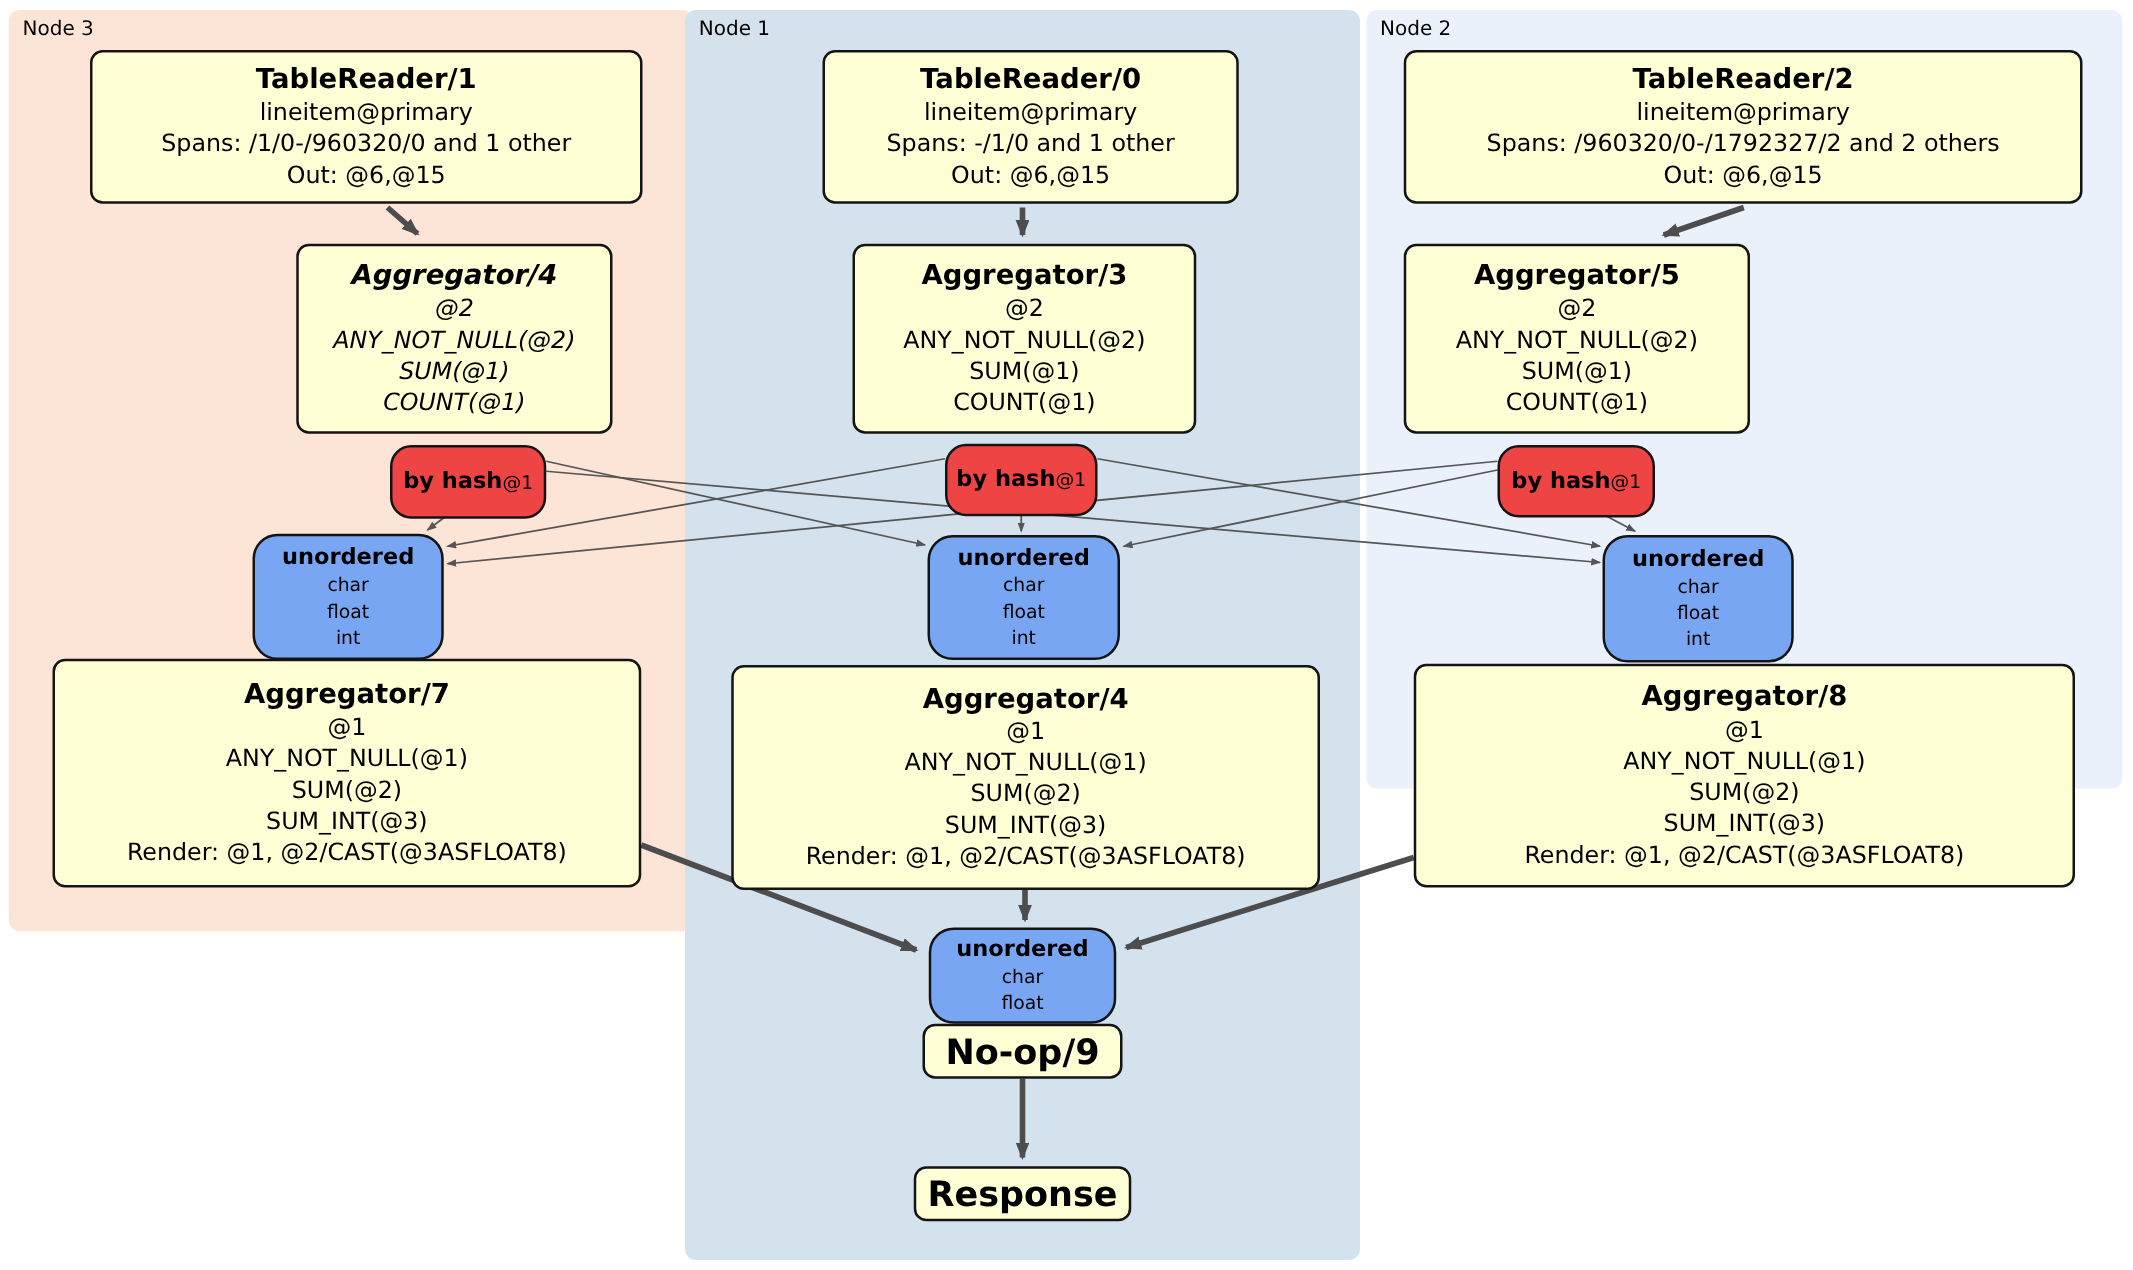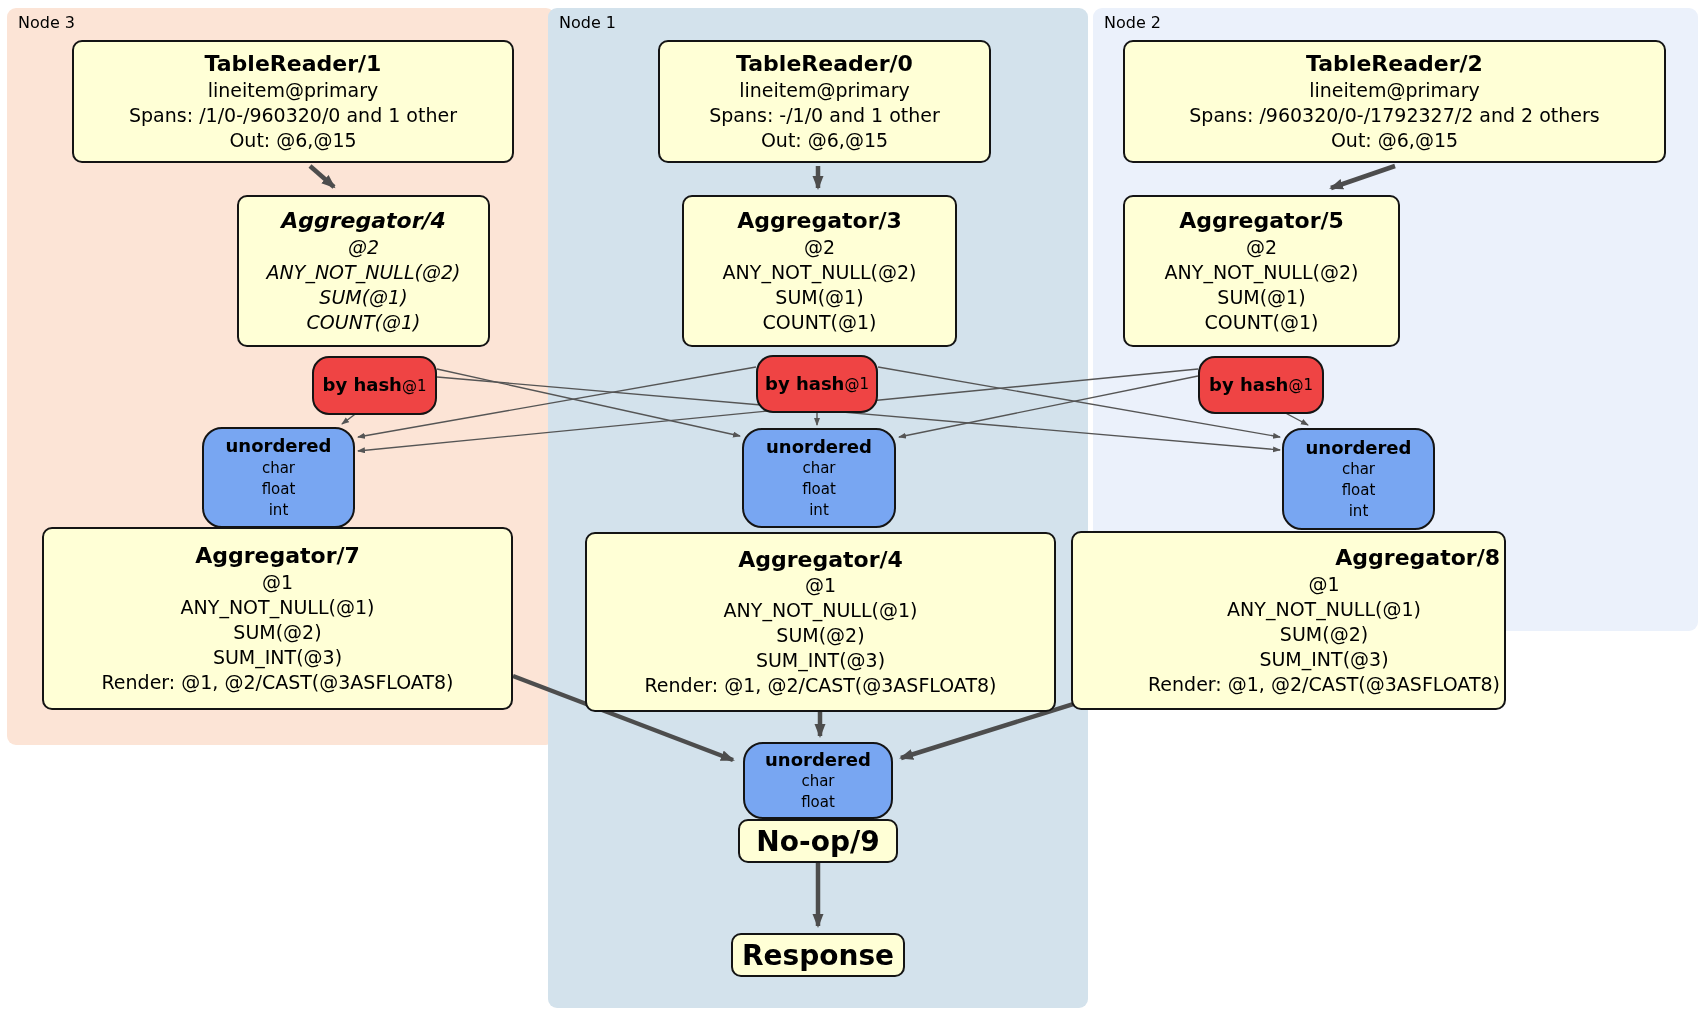--- a/index.html
+++ b/index.html
@@ -180,21 +180,21 @@
       </div>
   </div>
   <div class="sync" style="left:1282px;top:428px;width:153px;height:102px;">
     <div class="title">unordered</div>
     <div>
         <div class="bline">char</div>
         <div class="bline">float</div>
         <div class="bline">int</div>
       </div>
   </div>
-  <div class="pbox" style="left:1071px;top:531px;width:435px;height:179px;align-items:flex-end;">
+  <div class="pbox" style="left:1131px;top:531px;width:529px;height:179px;">
     <div class="title">Aggregator/8</div>
     <div>
         <div class="bline">@1</div>
         <div class="bline">ANY_NOT_NULL(@1)</div>
         <div class="bline">SUM(@2)</div>
         <div class="bline">SUM_INT(@3)</div>
         <div class="bline">Render: @1, @2/CAST(@3ASFLOAT8)</div>
       </div>
   </div>
 

